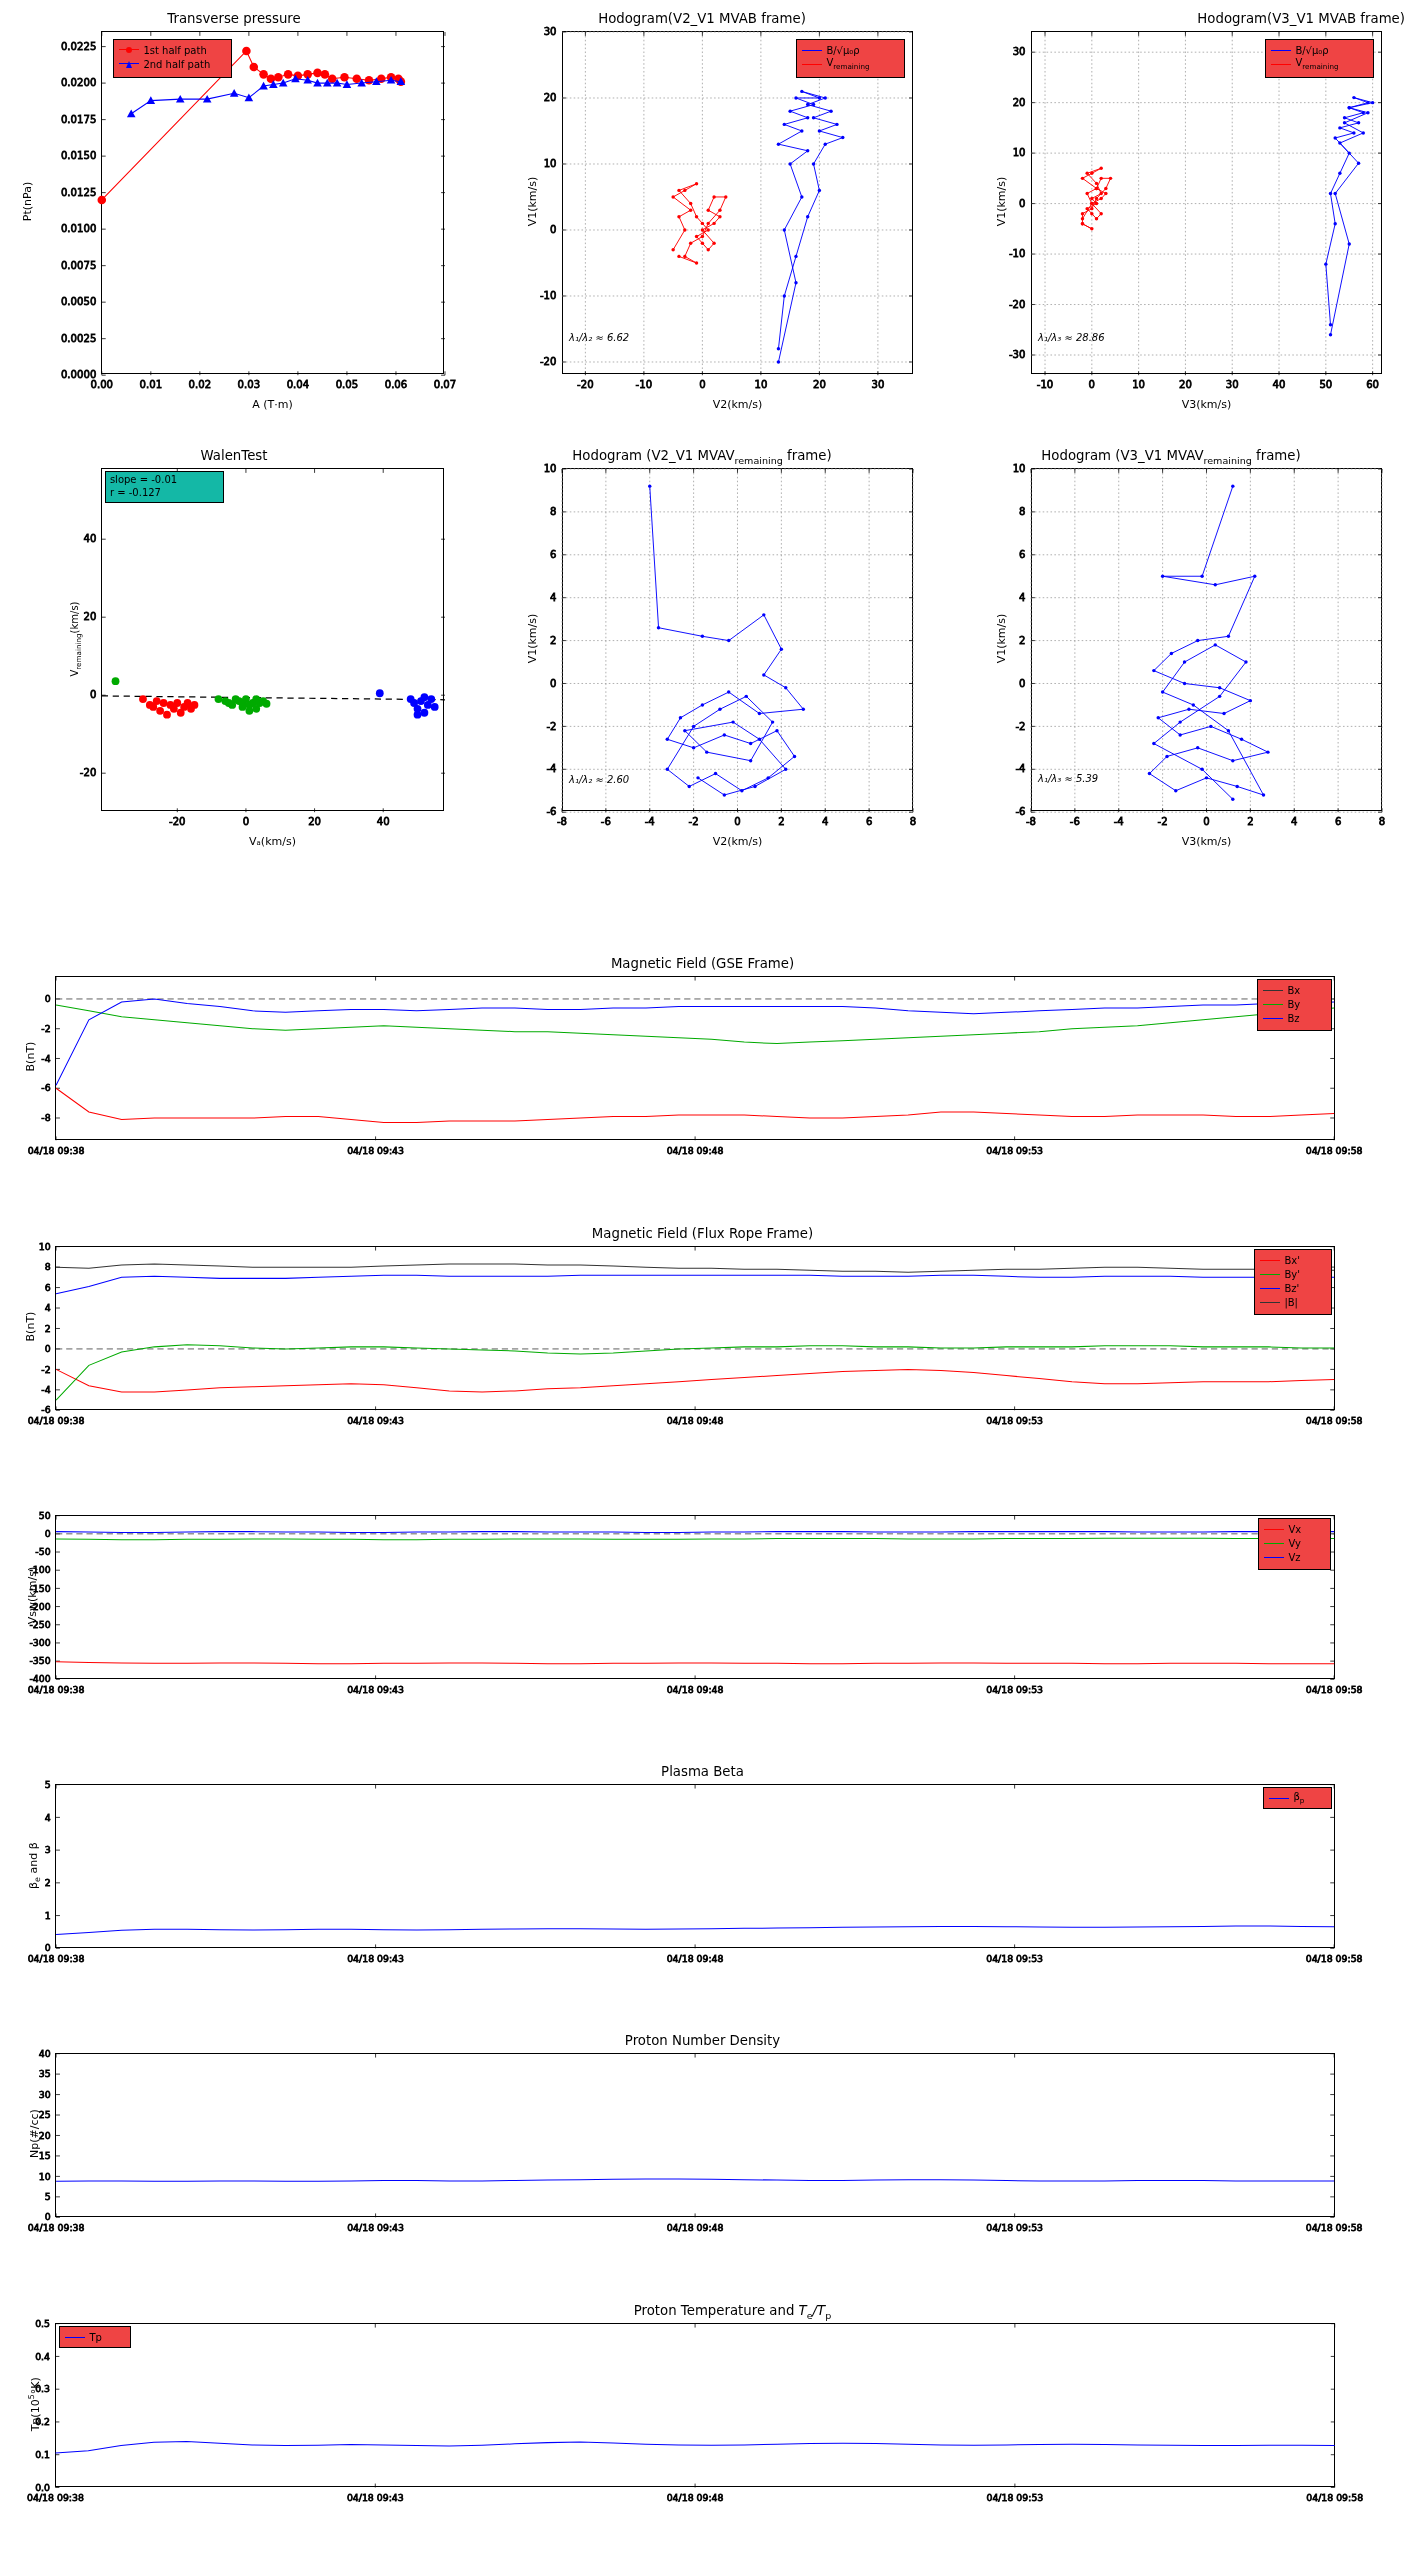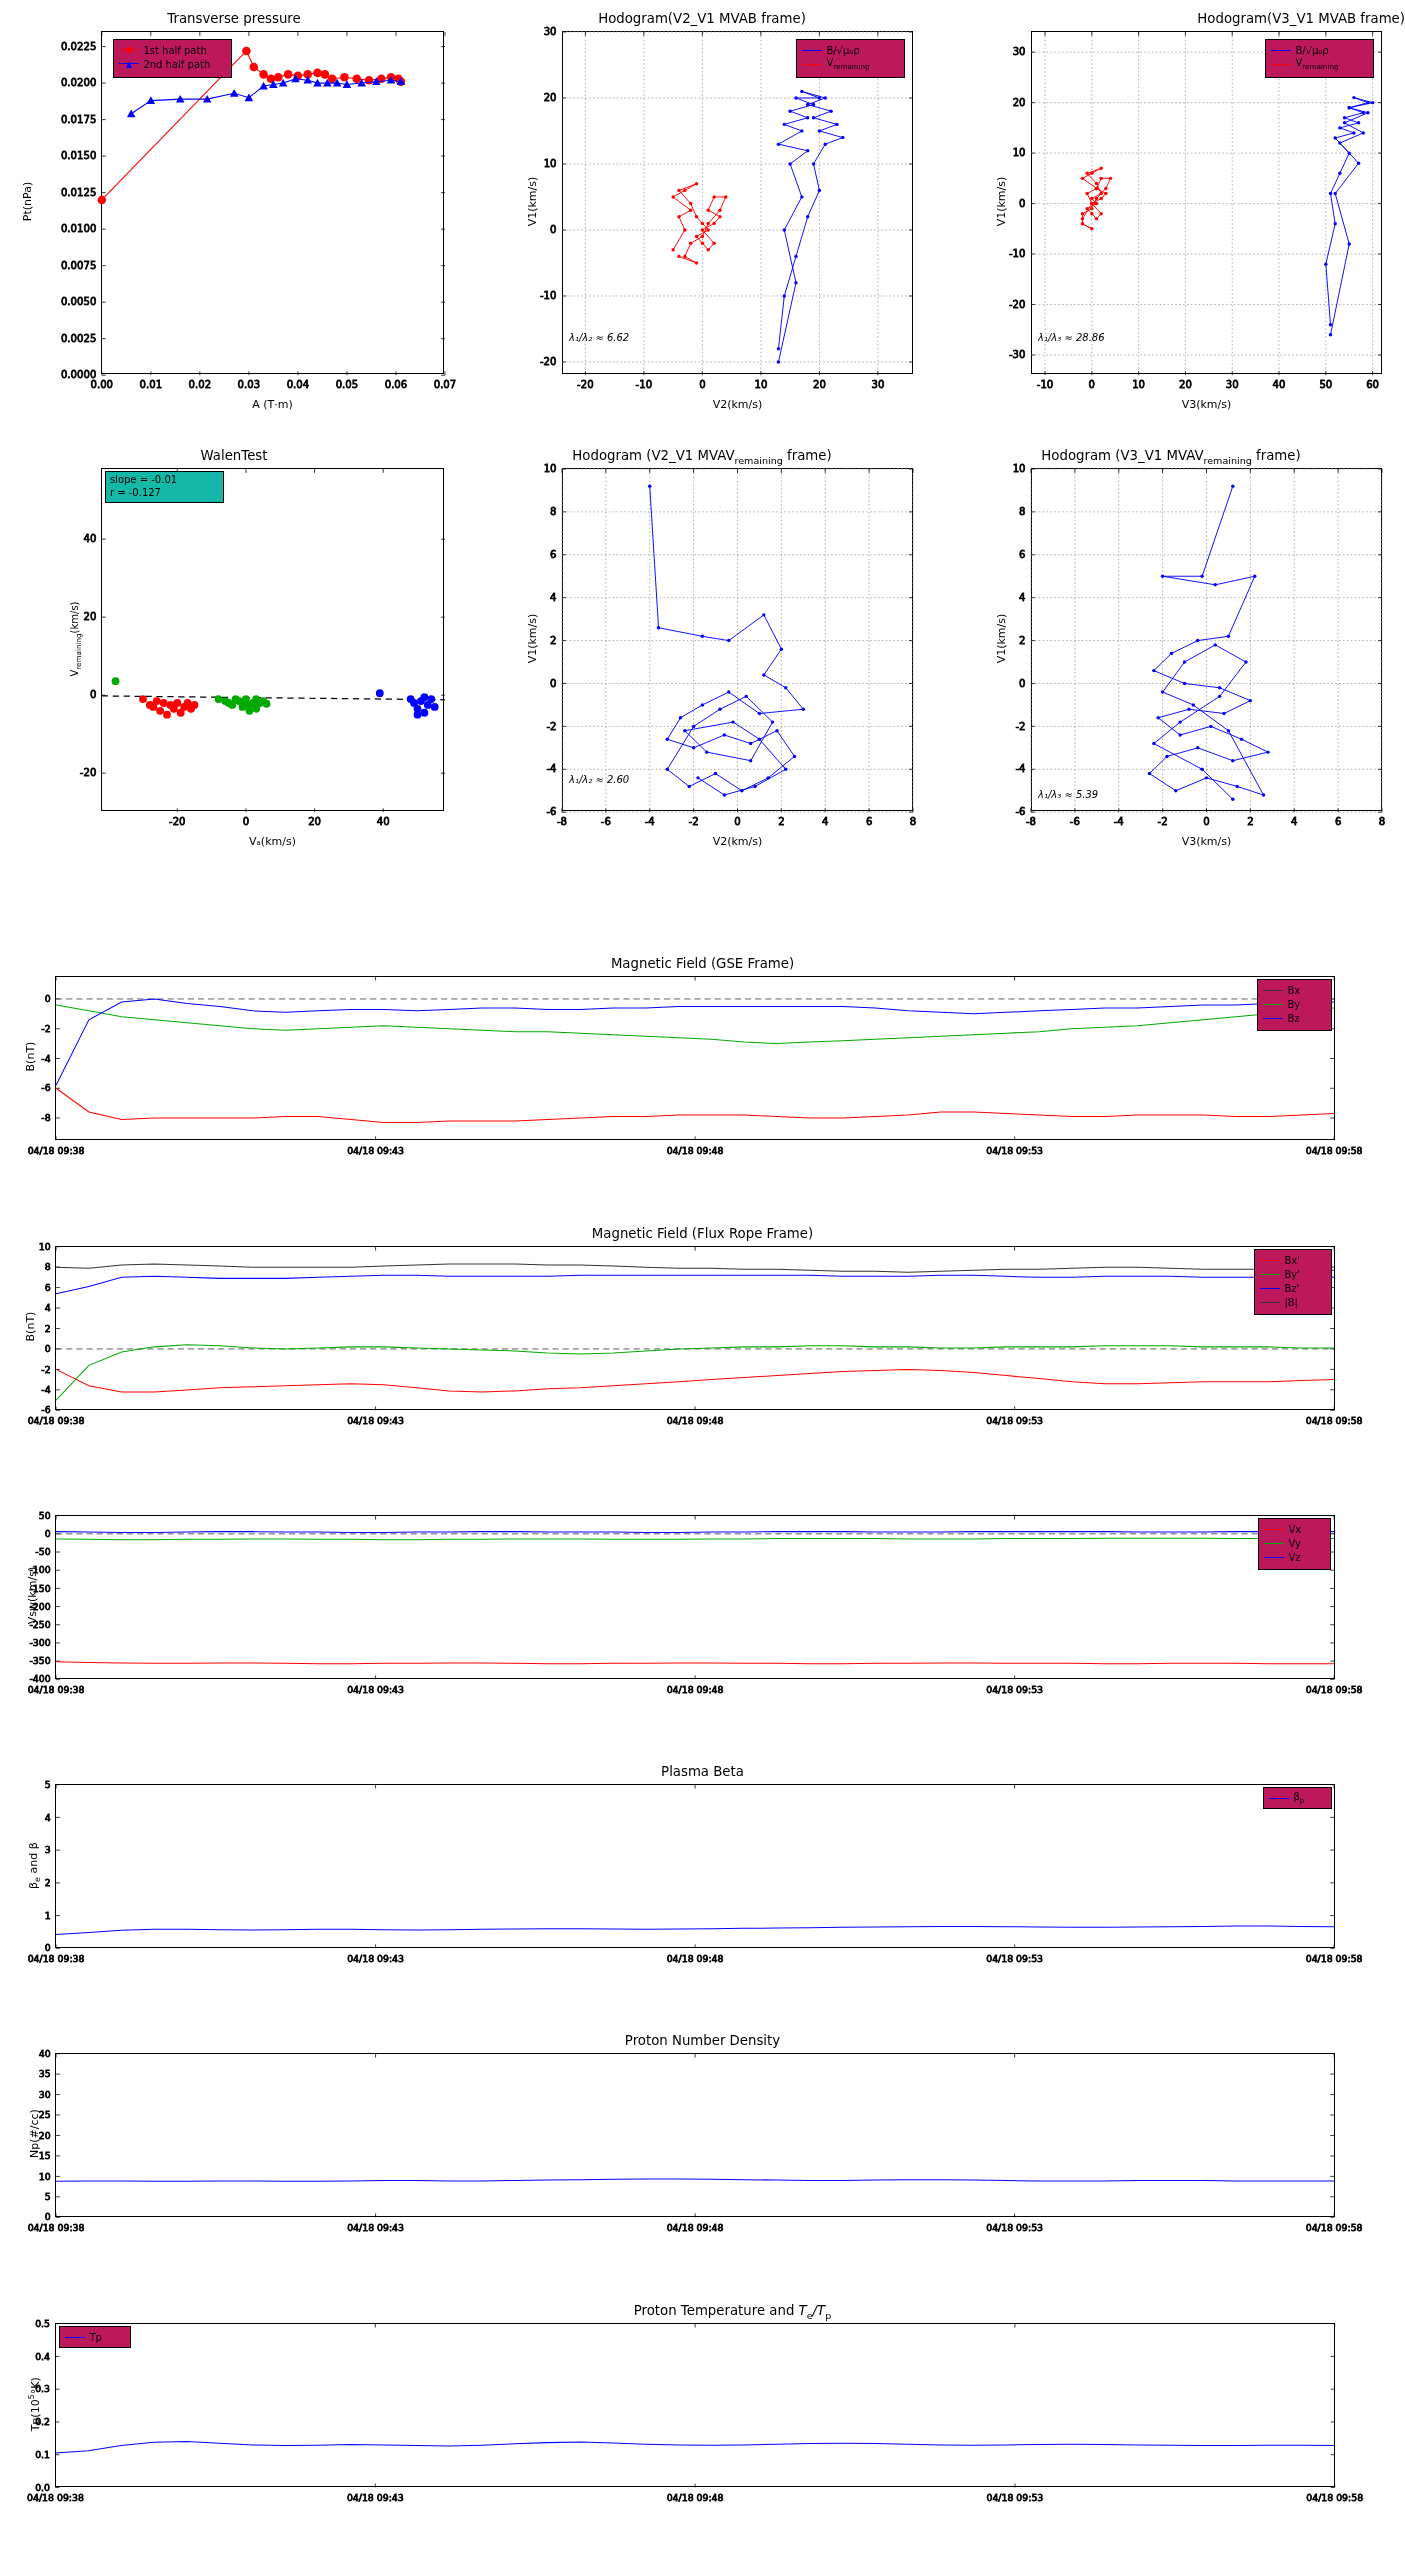--- a/index.html
+++ b/index.html
@@ -3,21 +3,21 @@
 <meta charset="utf-8">
 <style>
   html,body{margin:0;padding:0;background:#ffffff;}
   body{width:1405px;height:2576px;font-family:"DejaVu Sans",sans-serif;color:#000;}
   .page{position:relative;width:1405px;height:2576px;}
   .panel{position:absolute;box-sizing:border-box;}
   .axes{position:absolute;border:0.8px solid #000;background:#fff;box-sizing:border-box;}
   .title{position:absolute;text-align:center;font-size:13.3px;color:#000;}
   .ylab{position:absolute;transform-origin:50% 50%;transform:rotate(-90deg);font-size:11px;text-align:center;white-space:nowrap;}
   .xlab{position:absolute;text-align:center;font-size:11px;white-space:nowrap;}
-  .legend{position:absolute;border:0.8px solid #000;background:#be185d;font-size:10px;padding:3.1px 4.7px;box-sizing:border-box;}
+  .legend{position:absolute;border:0.8px solid #000;background:#ef4444;font-size:10px;padding:3.1px 4.7px;box-sizing:border-box;}
   .legend .row{display:flex;align-items:center;height:14px;white-space:nowrap;}
   .legend .swatch{display:inline-block;width:20px;height:0;border-top:1.6px solid #000;margin-right:4.7px;}
   .legend .mk{position:relative;display:inline-block;width:20px;height:7.8px;margin-right:4.7px;}
   .legend .mk i{position:absolute;top:3.1px;left:0;width:20px;height:0;border-top:1.6px solid #000;}
   .legend .mk b{position:absolute;top:0.8px;left:7px;width:6.2px;height:6.2px;border-radius:50%;background:#000;}
   .legend .mk u{position:absolute;top:0.8px;left:7px;width:0;height:0;border-left:3.9px solid transparent;border-right:3.9px solid transparent;border-bottom:7px solid #000;}
   .annot{position:absolute;font-size:10px;font-style:italic;}
   .boxnote{position:absolute;border:0.8px solid #000;background:#14b8a6;font-size:10px;padding:2.3px 3.9px;line-height:1.25;}
   svg{position:absolute;top:0;left:0;overflow:visible;}
   .grid line{stroke:#999;stroke-width:1;stroke-dasharray:2,3;}
@@ -759,21 +759,21 @@
           <circle cx="317.375" cy="288" r="2.2" fill="#0000ff"></circle>
           <circle cx="356.75" cy="266" r="2.2" fill="#0000ff"></circle>
           <circle cx="396.125" cy="288" r="2.2" fill="#0000ff"></circle>
           <circle cx="362.375" cy="332" r="2.2" fill="#0000ff"></circle>
           <circle cx="311.75" cy="365" r="2.2" fill="#0000ff"></circle>
           <circle cx="278" cy="392.5" r="2.2" fill="#0000ff"></circle>
           <circle cx="339.875" cy="425.5" r="2.2" fill="#0000ff"></circle>
           <circle cx="379.25" cy="464" r="2.2" fill="#0000ff"></circle>
         </g>
   </svg>
-  <div class="annot" style="left:101px;top:352px;text-align:center;">λ₁/λ₃ ≈ 5.39</div>
+  <div class="annot" style="left:101px;top:336px;text-align:center;">λ₁/λ₃ ≈ 5.39</div>
 </div>
 
 <div class="panel" style="left:0;top:956px;width:1405px;height:226px;">
   <div class="title" style="left:0;top:0;width:1405px;">Magnetic Field (GSE Frame)</div>
   <div class="axes" id="ax7" style="left:55px;top:20px;width:1280px;height:164px;"></div>
   <div class="ylab" style="left:-17px;top:94px;width:94px;">B(nT)</div>
   <svg width="1405" height="226" viewBox="0 0 1800 290">
     <g class="tline" id="t7">
           <line x1="70.5" y1="236.5" x2="70.5" y2="231.5" stroke="#000"></line>
           <line x1="70.5" y1="26.5" x2="70.5" y2="31.5" stroke="#000"></line>

